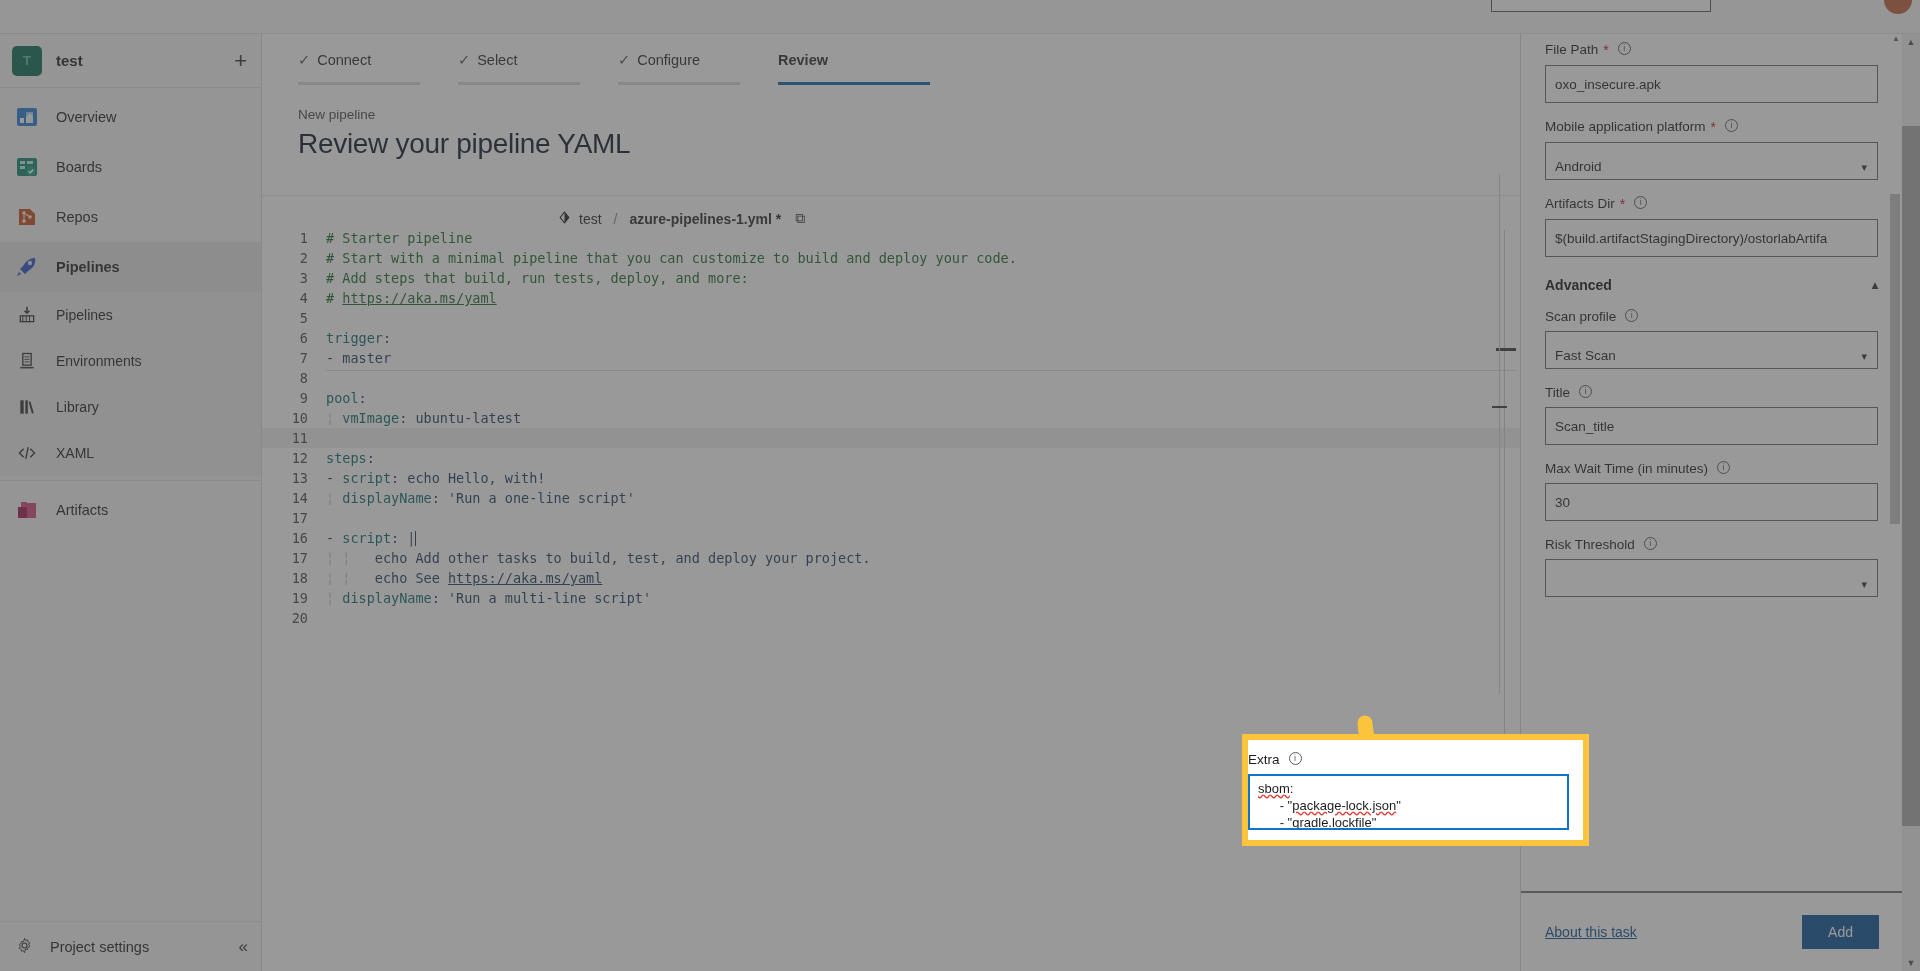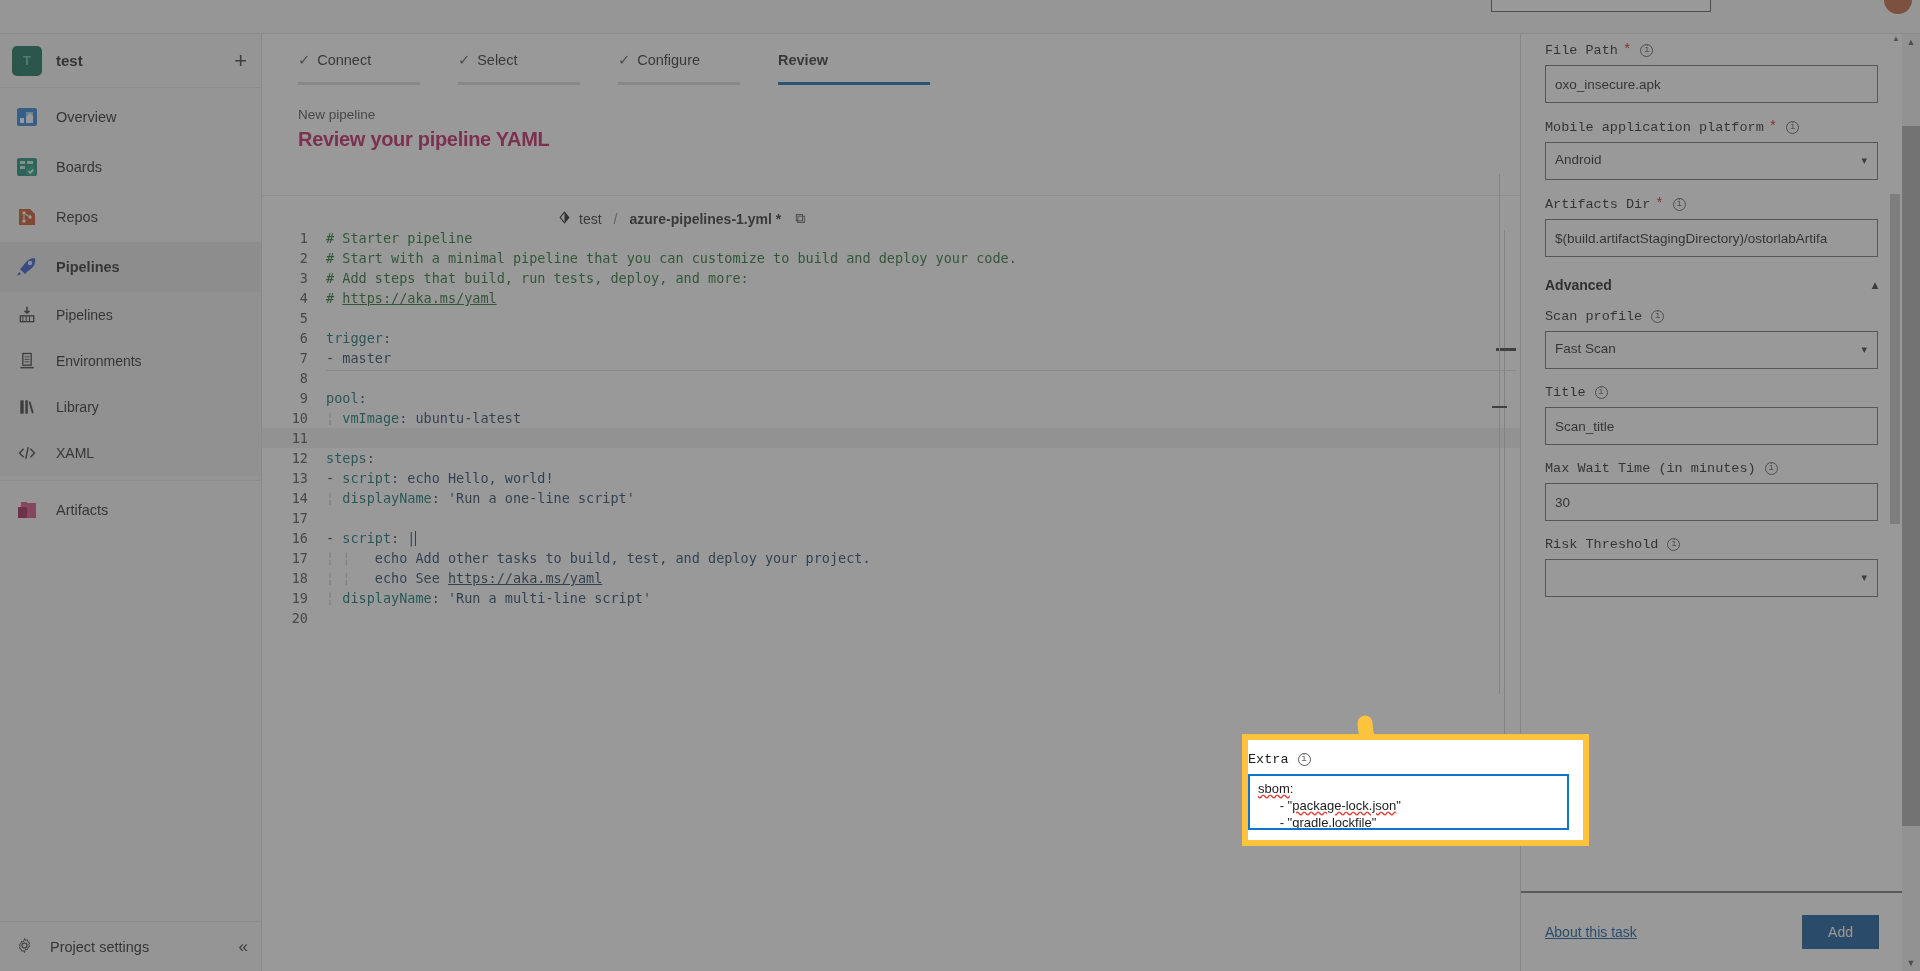--- a/index.html
+++ b/index.html
@@ -80,21 +80,21 @@
   .stepper { display: flex; padding: 18px 0 0 36px; gap: 0; }
   .step {
     width: 122px; padding-bottom: 14px; font-size: 14.5px; color: #2b2b2b;
     border-bottom: 3px solid #d9d9d9; margin-right: 38px; position: relative;
   }
   .step .chk { color: #555; margin-right: 7px; }
   .step.current { font-weight: 700; border-bottom-color: #0d64ac; width: 152px; }
 
   .page-head { padding: 22px 36px 0 36px; position: relative; height: 100px; }
   .page-sub { font-size: 13.5px; color: #4a4a4a; }
-  .page-title { font-size: 20px; font-weight: 700; color: #be185d; margin-top: 6px; letter-spacing: -0.3px; }
+  .page-title { font-size: 28px; font-weight: 400; color: #0f172a; margin-top: 6px; letter-spacing: -0.3px; }
   .head-actions { position: absolute; right: 40px; top: 24px; display: flex; align-items: center; gap: 12px; }
   .btn-variables {
     background: #e8e8e8; border: none; padding: 10px 18px; font-size: 14px;
     font-weight: 700; color: #1d1d1d; font-family: "Liberation Sans", sans-serif;
   }
   .btn-saverun {
     background: #0b5394; color: #ffffff; border: none; padding: 10px 20px;
     font-size: 14.5px; font-family: "Liberation Sans", sans-serif;
   }
   .btn-saverun-caret {
@@ -139,27 +139,27 @@
   }
   .panel-splitter {
     position: absolute; top: 140px; left: -22px; width: 1px; height: 520px; background: #cfcfcf;
   }
   .panel-splitter::after {
     content: ""; position: absolute; top: 232px; left: -7px; width: 15px; height: 2px; background: #3a3a3a;
   }
   .panel-body { padding: 8px 24px 0 24px; position: relative; height: 860px; overflow: hidden; }
 
   .fld { margin-bottom: 16px; }
-  .fld-label { font-size: 13.5px; color: #1d1d1d; margin-bottom: 7px; display: flex; align-items: center; font-family: Liberation Mono, monospace; }
+  .fld-label { font-size: 13.5px; color: #1d1d1d; margin-bottom: 7px; display: flex; align-items: flex-start; }
   .req { color: #c5151c; margin-left: 5px; font-size: 14px; }
   .info-ic { margin-left: 9px; width: 13px; height: 13px; border: 1px solid #5b5b5b;
     border-radius: 50%; font-size: 9px; line-height: 11px; text-align: center; color: #5b5b5b; flex: none; }
   .fld-input, .fld-select {
     width: 100%; height: 38px; border: 1px solid #6b6b6b; background: #ffffff;
-    font-size: 13.5px; color: #1d1d1d; padding: 12px 9px;
+    font-size: 13.5px; color: #1d1d1d; padding: 5px 9px;
     font-family: "Liberation Sans", sans-serif;
   }
   .fld-select { display: flex; align-items: flex-end; position: relative; }
   .fld-select .caret { position: absolute; right: 10px; font-size: 11px; color: #333; }
   .section-head {
     display: flex; align-items: center; justify-content: space-between;
     font-size: 14px; font-weight: 700; color: #141414; margin: 20px 0 16px 0;
   }
   .section-head .caret { font-size: 12px; color: #333; }
 
@@ -424,21 +424,21 @@
       <div class="code-row curline">
         <span class="ln">11</span>
         <span class="ct"><span class="ct"></span></span>
       </div>
       <div class="code-row">
         <span class="ln">12</span>
         <span class="ct"><span class="ckey">steps</span><span class="ct">:</span></span>
       </div>
       <div class="code-row">
         <span class="ln">13</span>
-        <span class="ct"><span class="ct">- </span><span class="ckey">script</span><span class="ct">: </span><span class="cval">echo Hello, world!</span></span>
+        <span class="ct"><span class="ct">- </span><span class="ckey">script</span><span class="ct">: </span><span class="cval">echo Hello, with!</span></span>
       </div>
       <div class="code-row">
         <span class="ln">14</span>
         <span class="ct"><span class="guide">¦ </span><span class="ckey">displayName</span><span class="ct">: </span><span class="cval">'Run a one-line script'</span></span>
       </div>
       <div class="code-row">
         <span class="ln">17</span>
         <span class="ct"><span class="ct"></span></span>
       </div>
       <div class="code-row">

